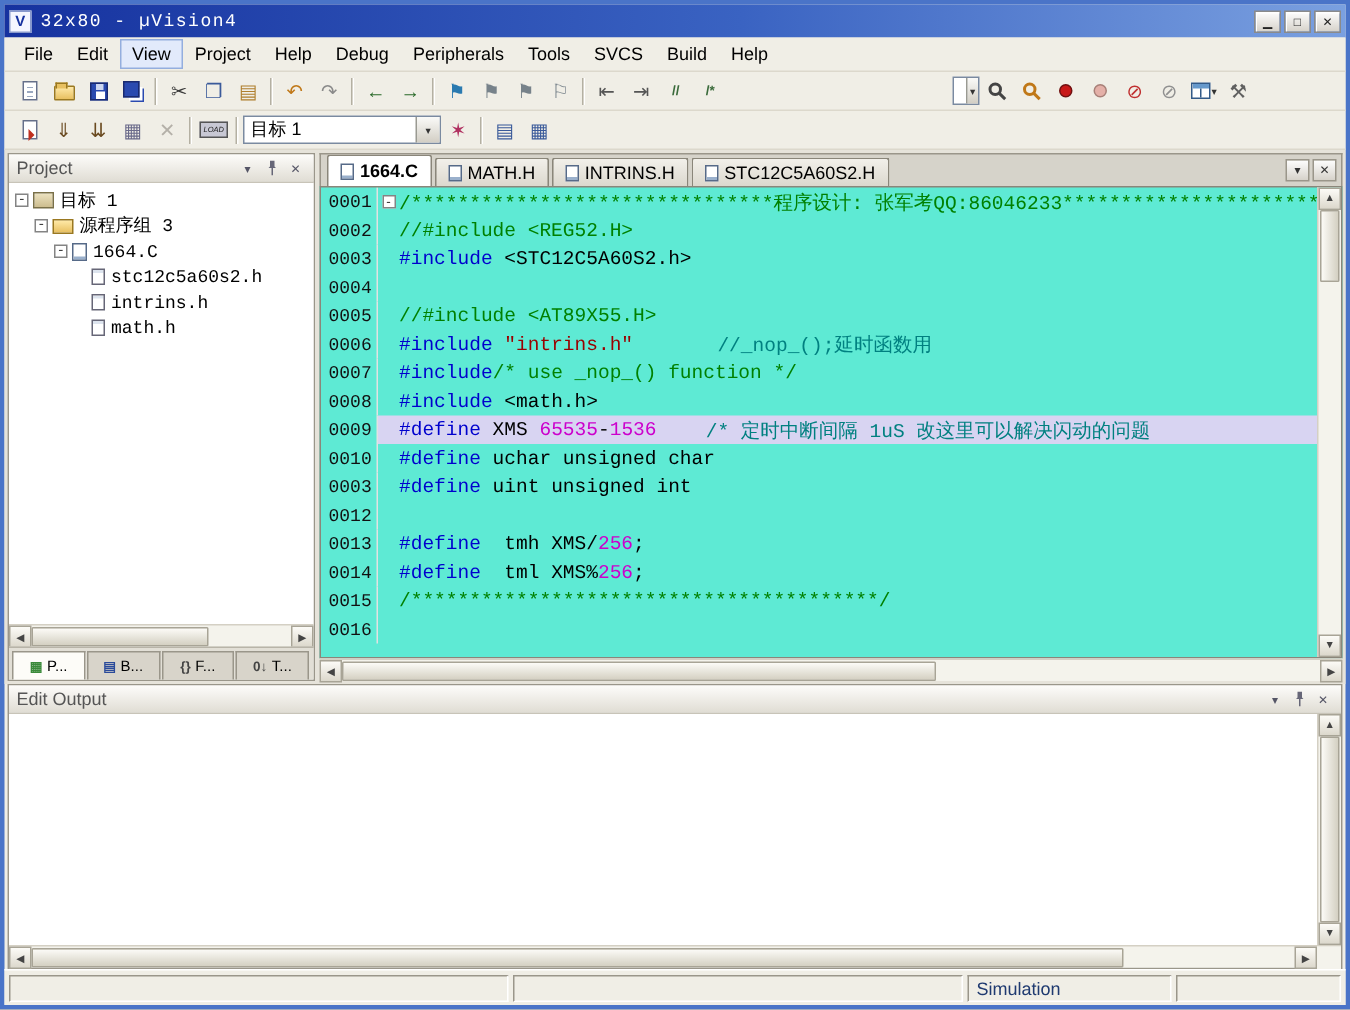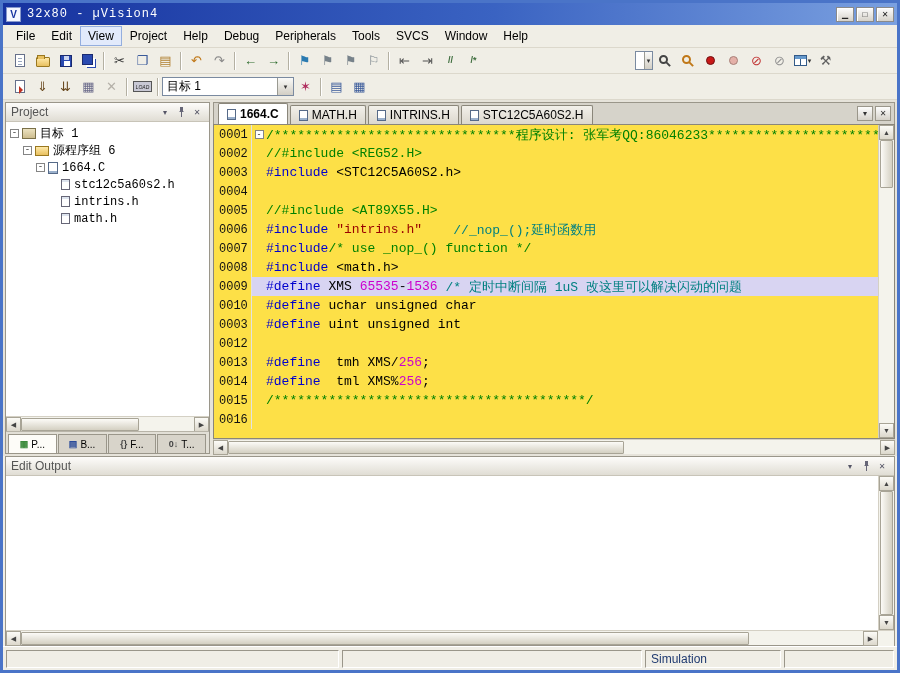--- a/index.html
+++ b/index.html
@@ -108,34 +108,34 @@
   .etabs { height:22px; flex:none; position:relative; display:flex; align-items:flex-end;
            background:#d6d3ca; border:1px solid #9a968a; border-bottom:none; padding-left:2px; }
   .etab { height:19px; display:flex; align-items:center; gap:4px; padding:0 8px; margin-left:2px;
           border:1px solid #8a867a; border-bottom:none; border-radius:2px 2px 0 0;
           background:linear-gradient(#f2f0ea,#dcd8ce); font-size:12px; white-space:nowrap; }
   .etab.active { background:#fff; height:21px; font-weight:bold; }
   .etab-btns { position:absolute; right:3px; top:3px; display:flex; gap:2px; }
   .ebtn { width:16px; height:15px; background:linear-gradient(#fdfdfd,#d6d2ca); border:1px solid #9a968a;
           display:flex; align-items:center; justify-content:center; font-size:8px; color:#333; }
 
-  .ebody { flex:1; min-height:0; display:flex; border:1px solid #8a867a; background:#fde047; }
+  .ebody { flex:1; min-height:0; display:flex; border:1px solid #8a867a; background:#5eead4; }
   .code-col { flex:1; min-width:0; overflow:hidden; }
   .code-line { height:19px; display:flex; align-items:center; }
   .ln { width:38px; flex:none; padding-left:5px; font-family:"Liberation Mono", monospace; font-size:12px;
         color:#111; border-right:1px solid #e2e2e2; align-self:stretch; display:flex; align-items:center; }
   .fold { width:14px; flex:none; display:flex; align-items:center; justify-content:center; align-self:stretch; }
   .fold .exp { margin-right:0; }
   .code-text { flex:1; min-width:0; white-space:pre; overflow:hidden; align-self:stretch; display:flex; align-items:center;
                font-family:"Liberation Mono", monospace; font-size:13px; }
   .code-line.hl .code-text, .code-line.hl .fold { background:#d8d4f2; }
   .c-pp  { color:#0000cd; }
   .c-t   { color:#000000; }
   .c-cm  { color:#008000; }
-  .c-cm2 { color:#008080; }
+  .c-cm2 { color:#008080;margin-left:25px; }
   .c-str { color:#990000; }
   .c-num { color:#cc00cc; }
 
   
   .sb-v { width:16px; flex:none; display:flex; flex-direction:column; background:#f4f3ec; border-left:1px solid #d4d0c4; }
   .sb-h { height:15px; flex:none; display:flex; background:#f4f3ec; border-top:1px solid #d4d0c4; }
   .sb-b { width:15px; height:15px; flex:none; background:linear-gradient(#fcfbf7,#dcd8cc); border:1px solid #a8a496;
           color:#444; font-size:7px; display:flex; align-items:center; justify-content:center; }
   .sb-th-v { width:13px; margin:0 1px; flex:none; background:linear-gradient(90deg,#fcfbf7,#d4d0c2);
              border:1px solid #a8a496; border-radius:1px; }
@@ -178,21 +178,21 @@
   <div class="menubar">
       <div class="menu-item">File</div>
       <div class="menu-item">Edit</div>
       <div class="menu-item active">View</div>
       <div class="menu-item">Project</div>
       <div class="menu-item">Help</div>
       <div class="menu-item">Debug</div>
       <div class="menu-item">Peripherals</div>
       <div class="menu-item">Tools</div>
       <div class="menu-item">SVCS</div>
-      <div class="menu-item">Window</div>
+      <div class="menu-item">Build</div>
       <div class="menu-item">Help</div>
     </div>
 
   <div class="toolbar">
       <div class="tbi">
         <i class="ic ic-page"></i>
       </div>
       <div class="tbi">
         <i class="ic ic-folder"></i>
       </div>
@@ -336,21 +336,21 @@
       </div>
       <div class="tree">
           <div class="trow" style="padding-left: 4px;">
             <span class="exp">-</span>
             <i class="tic tic-target"></i>
             <span class="tlabel">目标 1</span>
           </div>
           <div class="trow" style="padding-left: 17px;">
             <span class="exp">-</span>
             <i class="tic tic-group"></i>
-            <span class="tlabel">源程序组 6</span>
+            <span class="tlabel">源程序组 3</span>
           </div>
           <div class="trow" style="padding-left: 30px;">
             <span class="exp">-</span>
             <i class="tic tic-cfile"></i>
             <span class="tlabel">1664.C</span>
           </div>
           <div class="trow" style="padding-left: 43px;">
             <span class="exp-gap"></span>
             <i class="tic tic-hfile"></i>
             <span class="tlabel">stc12c5a60s2.h</span>

